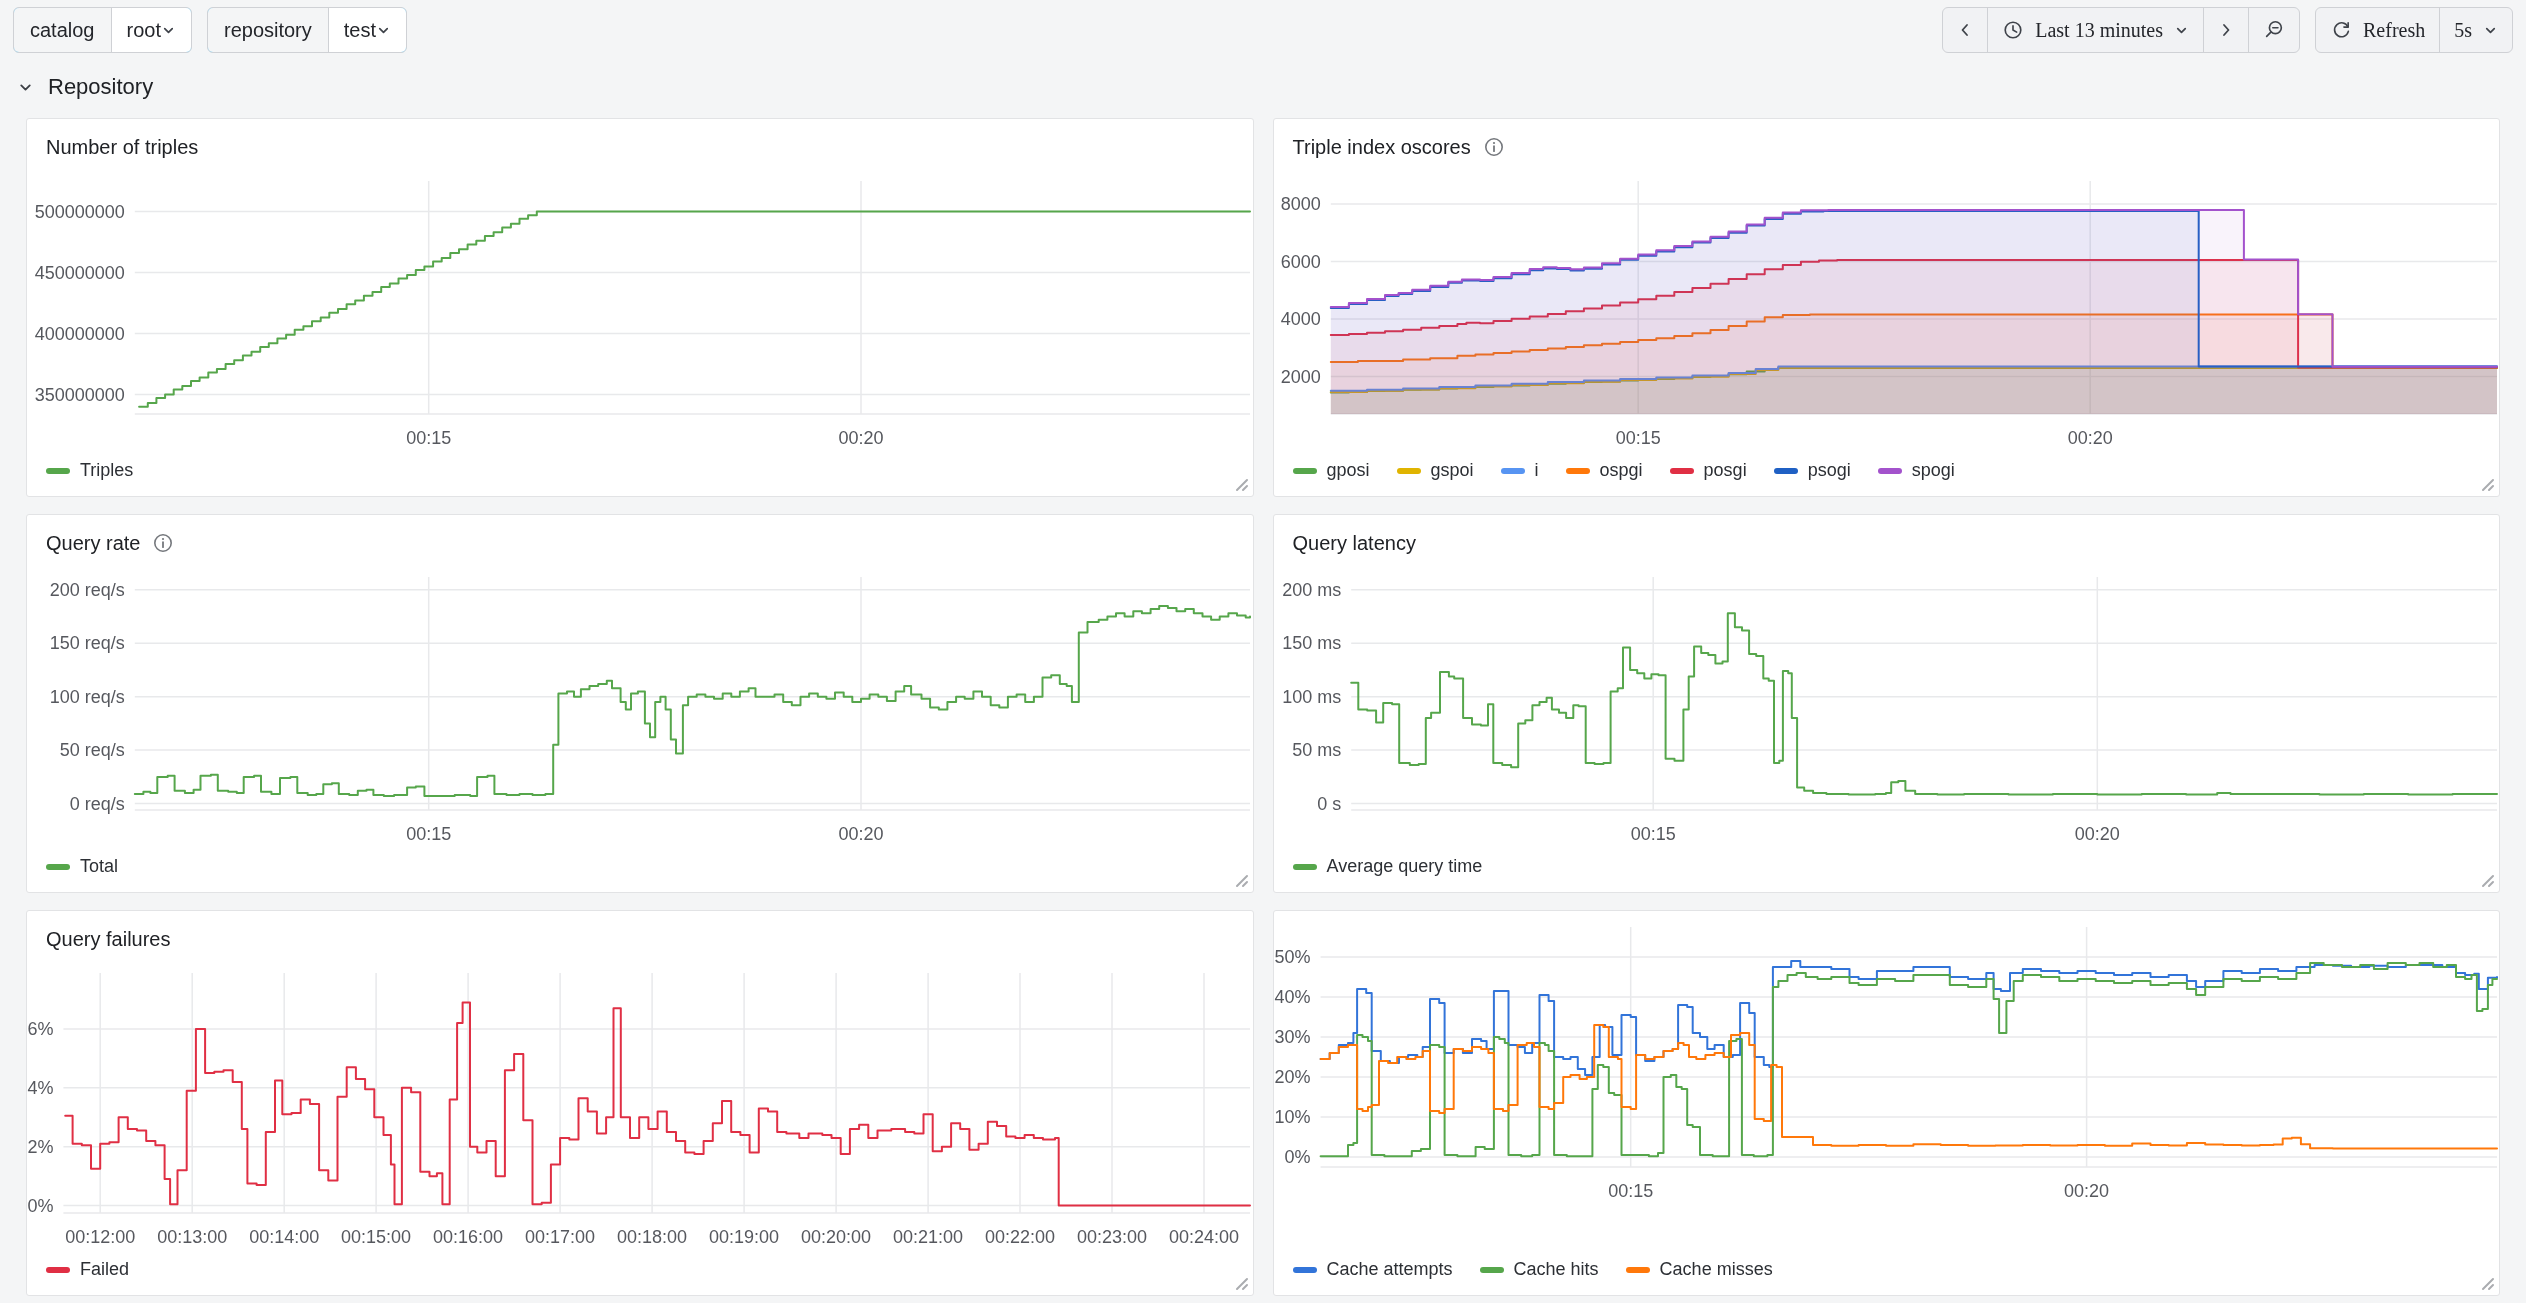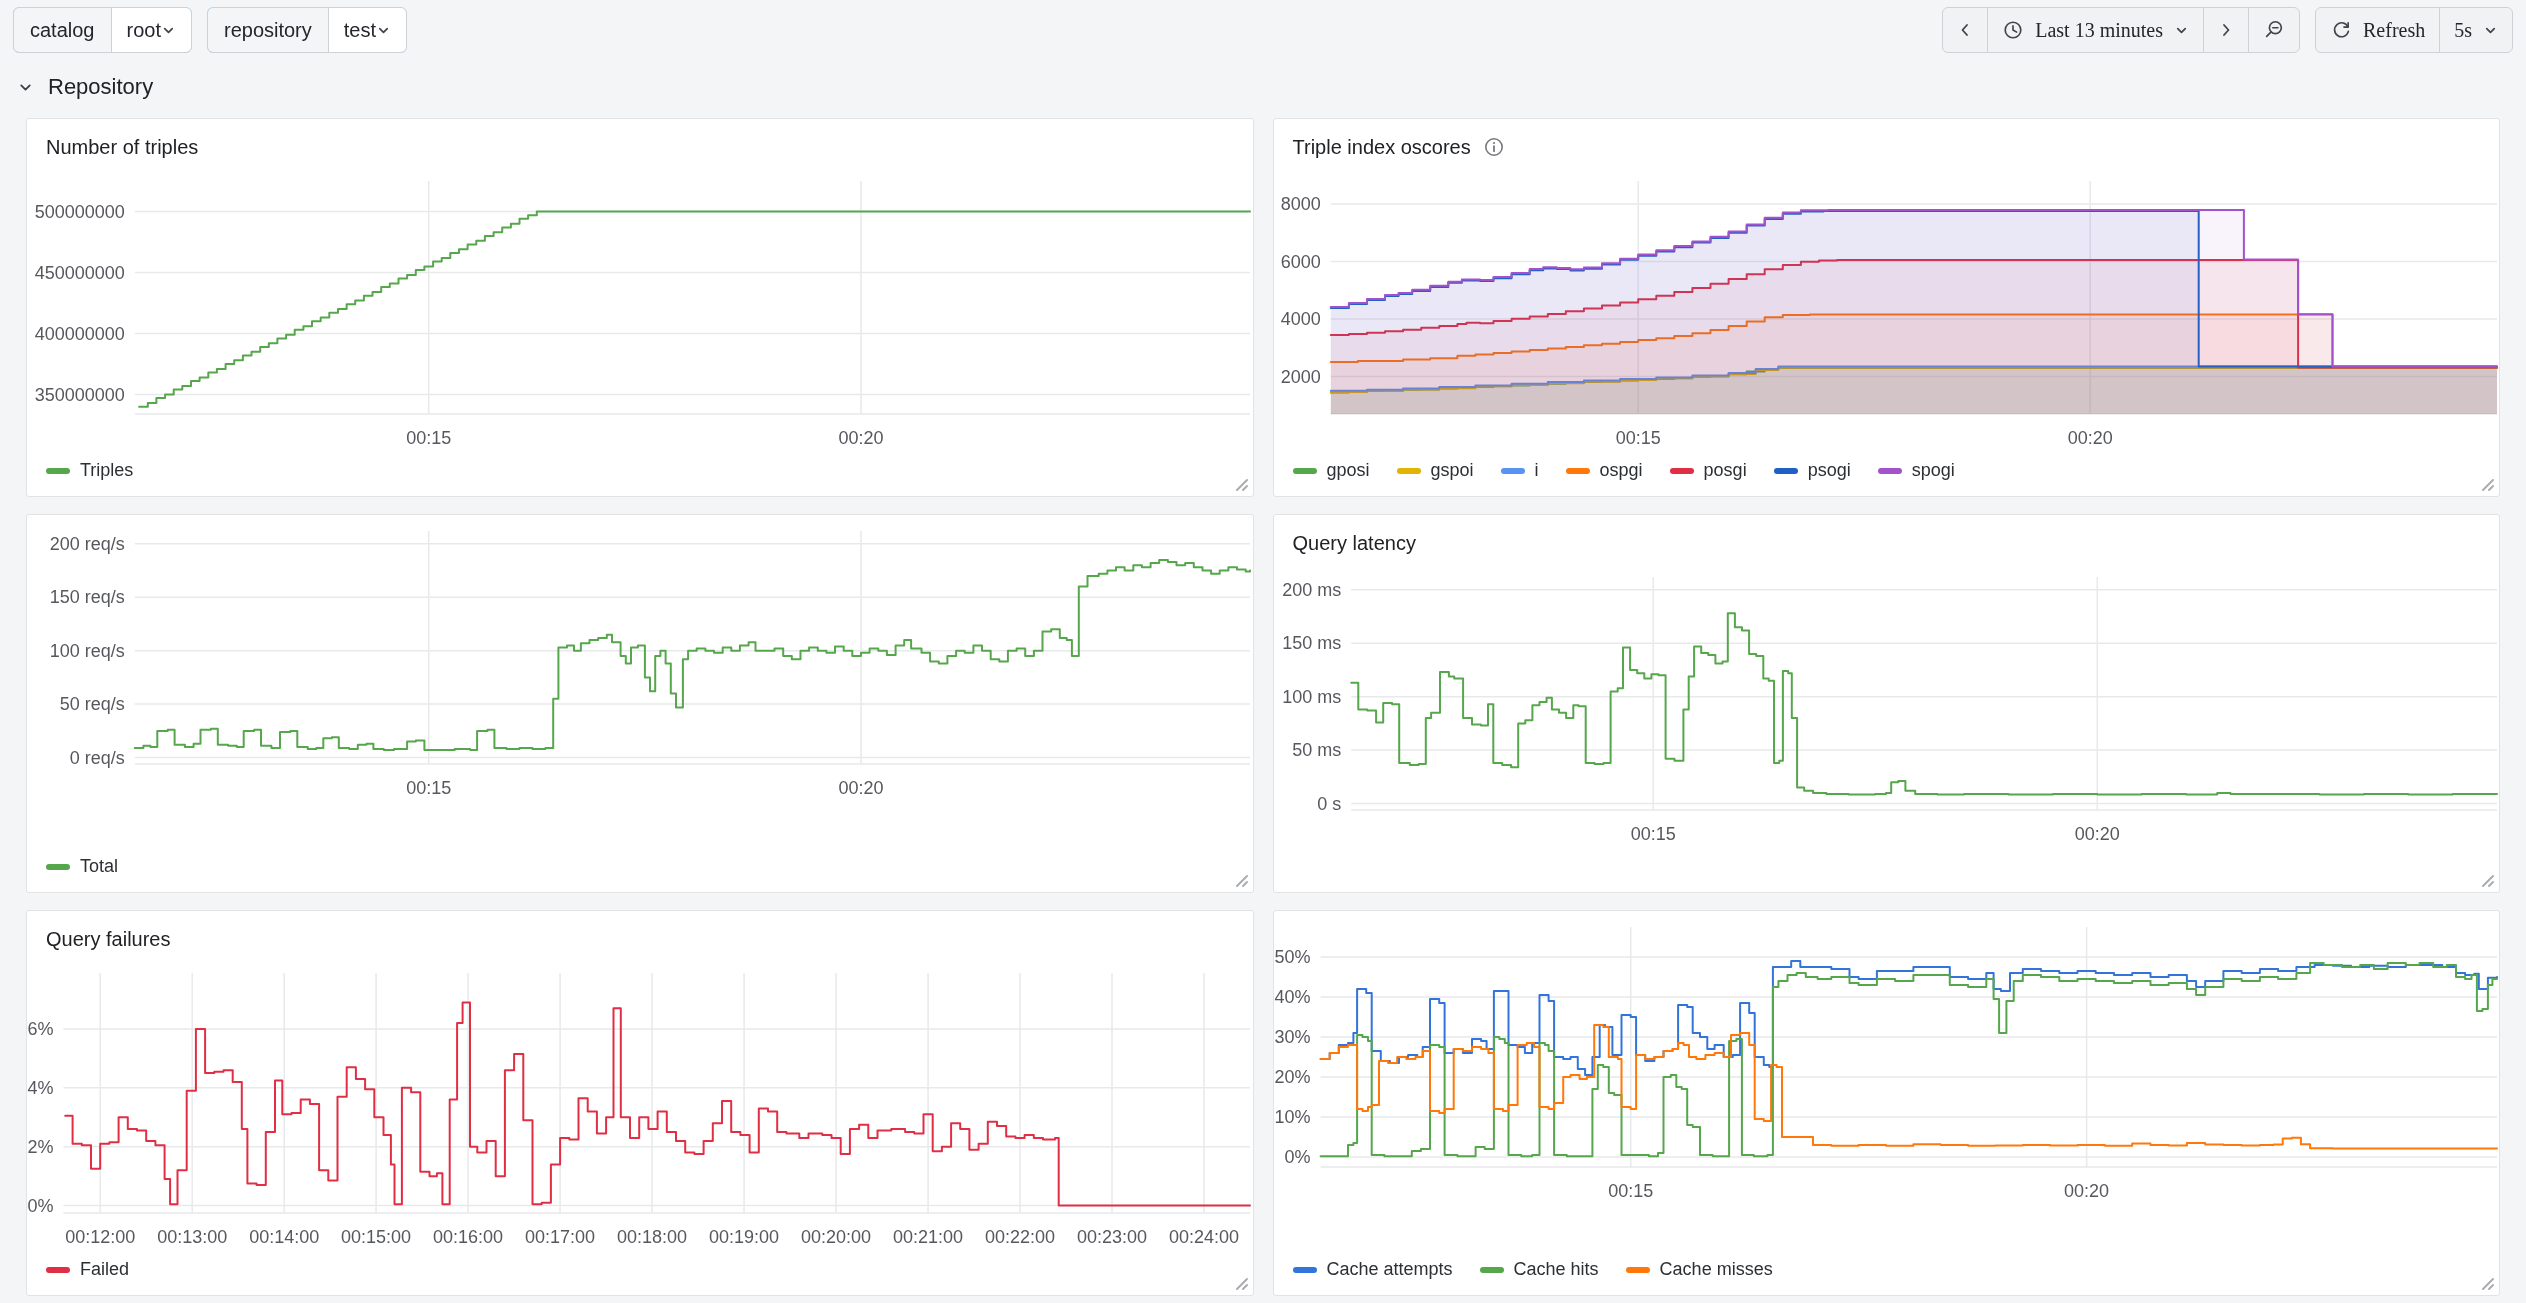--- a/index.html
+++ b/index.html
@@ -240,20 +240,30 @@
         </div>
       </div>
     <div class="resize-handle">
       <svg width="17" height="17" viewBox="0 0 17 17">
           <path d="M15 5L5 15M15 11l-4 4" stroke="#aaacb0" stroke-width="2" stroke-linecap="round" fill="none"></path>
         </svg>
     </div>
   </section>
 
   <section class="panel">
+    <div class="panel-header">
+      <h2 class="panel-title">Query rate</h2>
+      <span class="info-icon">
+        <svg width="20" height="20" viewBox="0 0 20 20" fill="none">
+            <circle cx="10" cy="10" r="8.2" stroke="currentColor" stroke-width="1.6"></circle>
+            <line x1="10" y1="9.2" x2="10" y2="14.2" stroke="currentColor" stroke-width="1.8" stroke-linecap="round"></line>
+            <circle cx="10" cy="6" r="1.1" fill="currentColor"></circle>
+          </svg>
+      </span>
+    </div>
     <div class="chart"><svg width="1243" height="293">
           <line x1="401.7" y1="16" x2="401.7" y2="249" stroke="#e8e9eb" stroke-width="1.5"></line>
           <text x="401.7" y="279" text-anchor="middle" font-size="18" fill="#56585e">00:15</text>
           <line x1="834.0" y1="16" x2="834.0" y2="249" stroke="#e8e9eb" stroke-width="1.5"></line>
           <text x="834.0" y="279" text-anchor="middle" font-size="18" fill="#56585e">00:20</text>
           <line x1="107.8" y1="242.6" x2="1223" y2="242.6" stroke="#e8e9eb" stroke-width="1.5"></line>
           <text x="97.8" y="248.6" text-anchor="end" font-size="18" fill="#56585e">0 req/s</text>
           <line x1="107.8" y1="189.1" x2="1223" y2="189.1" stroke="#e8e9eb" stroke-width="1.5"></line>
           <text x="97.8" y="195.1" text-anchor="end" font-size="18" fill="#56585e">50 req/s</text>
           <line x1="107.8" y1="135.7" x2="1223" y2="135.7" stroke="#e8e9eb" stroke-width="1.5"></line>
@@ -293,20 +303,26 @@
           <text x="67.19999999999999" y="195.1" text-anchor="end" font-size="18" fill="#56585e">50 ms</text>
           <line x1="77.19999999999999" y1="135.7" x2="1223" y2="135.7" stroke="#e8e9eb" stroke-width="1.5"></line>
           <text x="67.19999999999999" y="141.7" text-anchor="end" font-size="18" fill="#56585e">100 ms</text>
           <line x1="77.19999999999999" y1="82.3" x2="1223" y2="82.3" stroke="#e8e9eb" stroke-width="1.5"></line>
           <text x="67.19999999999999" y="88.3" text-anchor="end" font-size="18" fill="#56585e">150 ms</text>
           <line x1="77.19999999999999" y1="28.8" x2="1223" y2="28.8" stroke="#e8e9eb" stroke-width="1.5"></line>
           <text x="67.19999999999999" y="34.8" text-anchor="end" font-size="18" fill="#56585e">200 ms</text>
           <line x1="77.19999999999999" y1="249" x2="1223" y2="249" stroke="#e8e9eb" stroke-width="1.5"></line>
           <path d="M77.2 121.8H84.3V148.5H93.2V149.6H102.1V161.4H109.2V142.1H118.1V143.2H125.2V202.0H135.8V204.1H144.7V203.0H151.8V157.1H157.1V151.7H166.0V111.1H174.9V115.4H180.2V117.5H189.1V157.1H198.0V163.5H206.9V164.6H214.0V143.2H219.3V202.0H228.2V204.1H237.1V206.2H244.2V162.4H251.3V159.2H258.4V144.3H265.5V141.1H272.6V136.8H277.9V148.5H285.0V151.7H292.1V157.1H299.3V144.3H304.6V145.3H311.7V202.0H320.6V203.0H329.5V202.0H336.6V130.4H343.7V127.2H349.0V86.5H356.1V109.0H363.2V112.2H370.3V117.5H377.4V113.3H384.5V114.3H391.6V197.7H400.5V199.8H409.4V148.5H414.7V115.4H420.1V85.5H427.2V91.9H434.3V94.0H441.4V102.6H448.5V100.4H453.8V52.3H460.9V66.2H468.0V69.4H475.1V93.0H482.2V95.1H489.3V117.5H494.7V119.7H500.0V202.0H505.3V199.8H508.9V110.1H514.2V112.2H517.8V157.1H523.1V226.6H530.2V229.8H539.1V231.9H552.4V233.0H574.6V233.5H601.2V233.0H611.9V231.9H617.2V221.2H624.3V220.1H631.4V229.8H641.2V233.0H663.4V233.5H690.1V233.0H734.5V233.5H778.9V233.0H823.3V233.5H867.7V233.0H912.1V233.5H943.2V231.9H956.5V233.0H1000.9V233.0H1045.4V233.5H1089.8V233.0H1134.2V233.5H1178.6V233.0H1223.0V233.0" fill="none" stroke="#56A64B" stroke-width="2" stroke-linejoin="round" stroke-linecap="round"></path>
         </svg></div>
+    <div class="legend">
+        <div class="legend-item">
+          <span class="legend-marker" style="background: rgb(86, 166, 75);"></span>
+          <span>Average query time</span>
+        </div>
+      </div>
     <div class="resize-handle">
       <svg width="17" height="17" viewBox="0 0 17 17">
           <path d="M15 5L5 15M15 11l-4 4" stroke="#aaacb0" stroke-width="2" stroke-linecap="round" fill="none"></path>
         </svg>
     </div>
   </section>
 
   <section class="panel">
     <div class="panel-header">
       <h2 class="panel-title">Query failures</h2>

